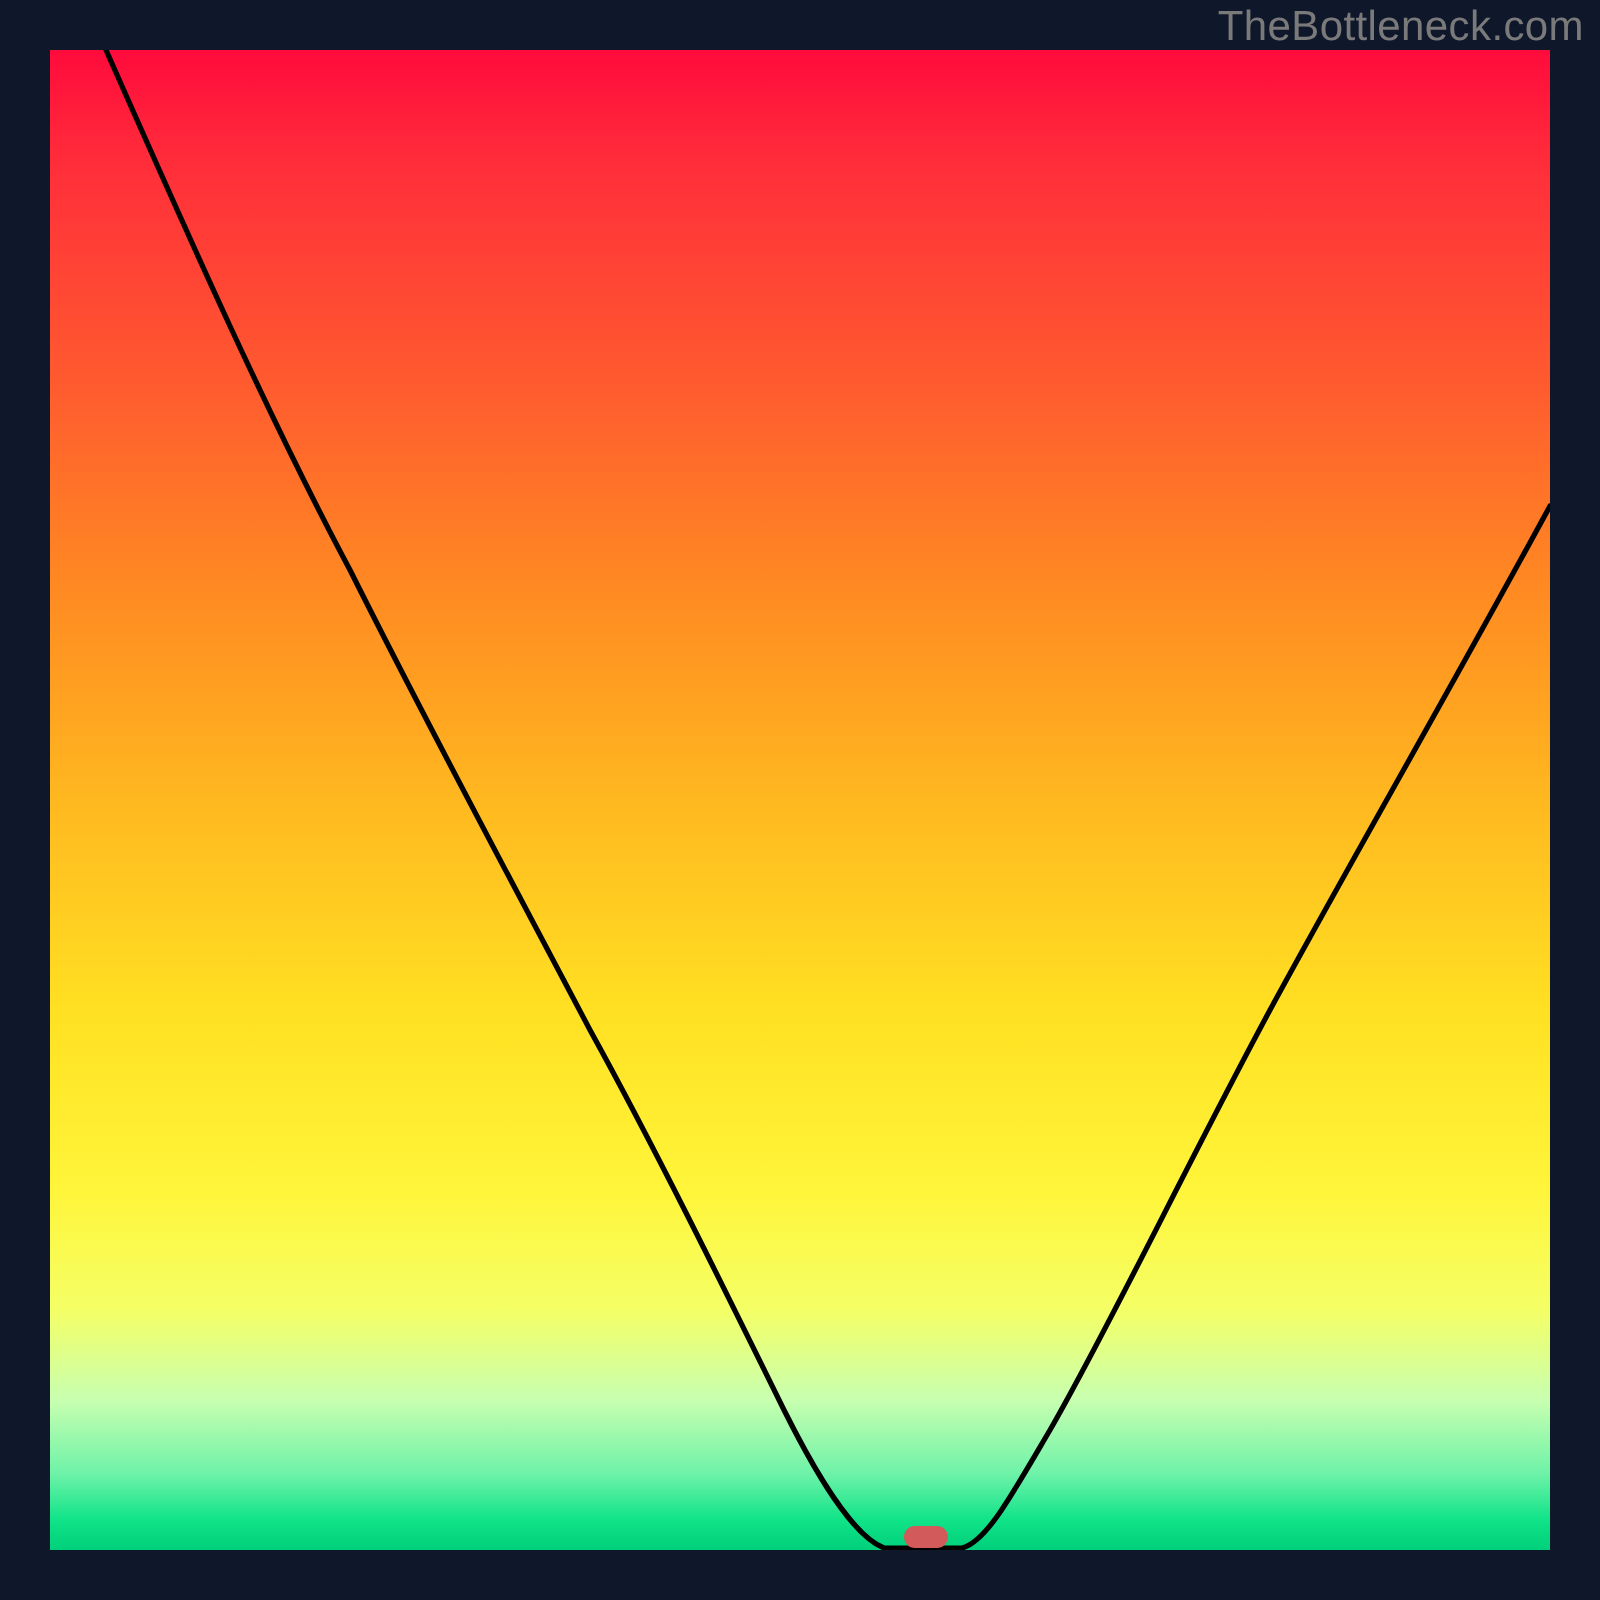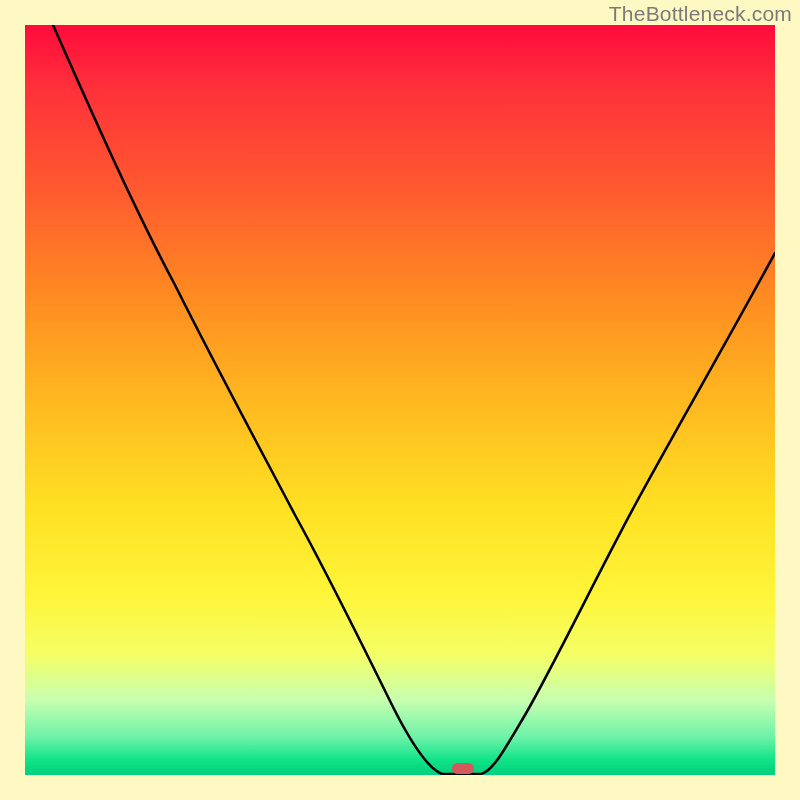--- a/index.html
+++ b/index.html
@@ -10,21 +10,21 @@
     overflow: hidden;
     background: #000;
     font-family: Arial, Helvetica, sans-serif;
   }
   .frame {
     position: absolute;
     left: 0;
     top: 0;
     width: 800px;
     height: 800px;
-    background: #fef9c3;
+    background: #0f172a;
   }
   .plot {
     position: absolute;
     left: 25px;
     top: 25px;
     width: 750px;
     height: 750px;
     overflow: hidden;
   }
   .gradient {

